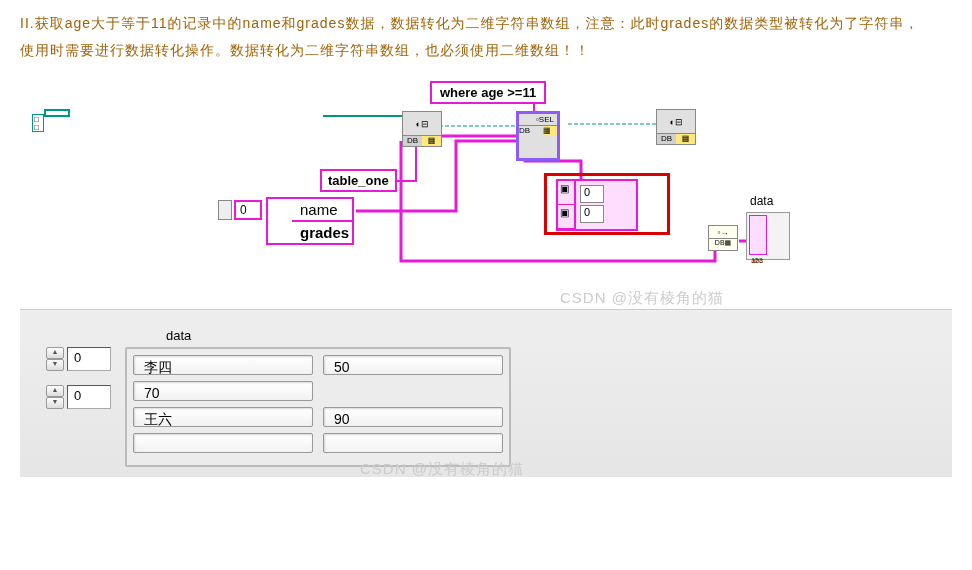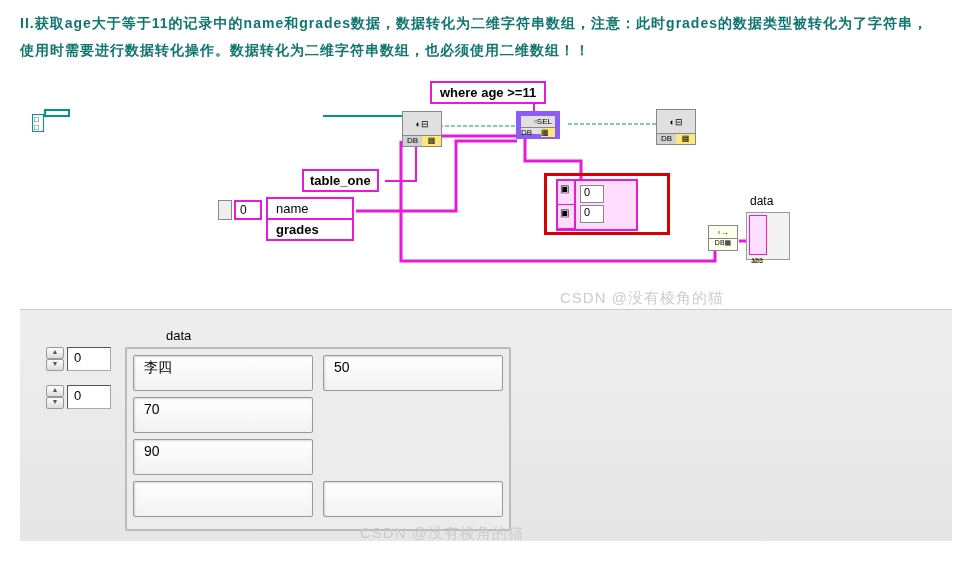--- a/index.html
+++ b/index.html
@@ -1,29 +1,29 @@
 <!DOCTYPE html>
 <html><head>
 <meta charset="utf-8">
 <style>
 * { box-sizing: border-box; margin: 0; padding: 0; }
 body { font-family: "Microsoft YaHei", Arial, sans-serif; font-size: 14px; background: #fff; width: 972px; }
 .page { padding: 10px 20px; }
-.desc { color: #0f766e; line-height: 1.9; margin-bottom: 18px; letter-spacing: 1px; font-weight: bold; }
+.desc { color: #a16207; line-height: 1.9; margin-bottom: 18px; letter-spacing: 1px; }
 .diagram { position: relative; height: 220px; margin-bottom: 8px; }
 .box { position: absolute; border: 2px solid #e61ad8; background: #fff; padding: 2px 6px; font-size: 13px; font-weight: bold; }
 .path-box { position: absolute; border: 2px solid #009688; background: #fff; padding: 2px 18px 2px 4px; font-size: 13px; }
 .path-tag { position: absolute; width: 12px; height: 18px; border: 1px solid #009688; background: #fff; font-size: 8px; line-height: 8px; padding: 1px; left: -14px; top: 3px; }
 .db-node { position: absolute; width: 40px; height: 36px; background: #e0e0e0; border: 1px solid #888; display: flex; flex-direction: column; }
 .db-node .top { flex: 1; display: flex; align-items: center; justify-content: center; font-size: 9px; }
 .db-node .bot { height: 11px; background: #d0d0d0; border-top: 1px solid #888; font-size: 8px; display: flex; }
 .db-node .bot span { flex: 1; text-align: center; }
-.db-sel { position: absolute; width: 44px; height: 28px; background: #e0e0e0; border: 5px solid #8b5cf6; }
+.db-sel { position: absolute; width: 44px; height: 50px; background: #e0e0e0; border: 3px solid #8b5cf6; }
 .cols-box { position: absolute; border: 2px solid #e61ad8; background: #fff; }
-.cols-row { border-bottom: 2px solid #e61ad8; padding: 2px 8px; font-size: 13px; }
+.cols-row { border-bottom: 2px solid #e61ad8; padding: 2px 8px; font-size: 15px; margin-left: 24px; }
 .cols-row:last-child { border-bottom: none; font-weight: bold; }
 .idx-small { position: absolute; width: 28px; height: 20px; border: 2px solid #e61ad8; background: #fff; display: flex; align-items: center; padding-left: 4px; font-size: 12px; }
 .idx-ctrl { position: absolute; width: 14px; height: 20px; border: 1px solid #888; background: #eee; }
 .redbox { position: absolute; border: 3px solid #d80000; }
 .arr2d { position: absolute; width: 82px; height: 52px; border: 2px solid #e61ad8; background: #fdf; }
 .arr2d .side { position: absolute; left: -2px; top: -2px; width: 20px; height: 52px; border: 2px solid #e61ad8; background: #fdf; display: flex; flex-direction: column; }
 .arr2d .side div { border-bottom: 1px solid #e61ad8; flex: 1; font-size: 10px; padding: 2px; }
 .arr2d .idx2 { position: absolute; left: 22px; top: 4px; width: 24px; height: 18px; border: 1px solid #888; background: #fff; font-size: 11px; padding-left: 3px; }
 .arr2d .idx2b { top: 24px; }
 .data-lbl { position: absolute; font-size: 12px; }
@@ -33,21 +33,21 @@
 .panel { background: linear-gradient(#eee, #e6e6e6); border-top: 1px solid #ccc; padding: 18px 26px 10px; position: relative; }
 .panel-title { font-size: 13px; margin-left: 120px; margin-bottom: 4px; }
 .panel-body { display: flex; gap: 14px; }
 .spinners { display: flex; flex-direction: column; gap: 14px; }
 .spin { display: flex; align-items: center; gap: 3px; }
 .spin-btns { width: 18px; display: flex; flex-direction: column; }
 .spin-btn { height: 12px; background: linear-gradient(#fdfdfd,#ddd); border: 1px solid #999; border-radius: 2px; font-size: 7px; line-height: 7px; text-align: center; color: #555; }
 .spin-val { width: 44px; height: 24px; border: 1px inset #aaa; background: #fff; padding: 2px 6px; font-size: 13px; }
 .grid { border: 2px solid #bbb; border-radius: 2px; background: #ececec; padding: 6px; }
 .grid-row { display: flex; gap: 10px; margin-bottom: 6px; }
-.cell { width: 180px; height: 36px; border: 1px solid #999; background: linear-gradient(#fff,#f2f2f2); border-radius: 2px; padding: 3px 10px; font-size: 14px; box-shadow: inset 1px 1px 2px rgba(0,0,0,.15); }
+.cell { width: 180px; height: 20px; border: 1px solid #999; background: linear-gradient(#fff,#f2f2f2); border-radius: 2px; padding: 3px 10px; font-size: 14px; box-shadow: inset 1px 1px 2px rgba(0,0,0,.15); }
 svg.wires { position: absolute; left: 0; top: 0; width: 100%; height: 100%; pointer-events: none; }
 </style>
 </head>
 <body>
 <div class="page">
 <p class="desc">
 <span>II.获取age大于等于11的记录中的name和grades数据，数据转化为二维字符串数组，注意：此时grades的数据类型被转化为了字符串，</span><br>
 <span>使用时需要进行数据转化操作。数据转化为二维字符串数组，也必须使用二维数组！！</span>
 </p>
 
@@ -82,21 +82,21 @@
           <span style="background:#ffe87a;width:14px">▦</span>
         </div>
 </div>
 <div class="db-node" style="left:636px; top:28px">
   <div class="top">◐⊟</div>
         <div class="bot">
           <span>DB</span>
           <span style="background:#ffe87a">▦</span>
         </div>
 </div>
-<div class="box" style="left:282px; top:88px"><span>table_one</span></div>
+<div class="box" style="left:300px; top:88px"><span>table_one</span></div>
 
 <div class="idx-ctrl" style="left:198px; top:119px"></div>
 <div class="idx-small" style="left:214px; top:119px">
         <span>0</span>
       </div>
 <div class="cols-box" style="left:246px; top:116px; width:88px">
   <div class="cols-row"><span>name</span></div>
   <div class="cols-row"><span>grades</span></div>
 </div>
 
@@ -144,20 +144,21 @@
     </div>
     <div class="grid">
       <div class="grid-row">
         <div class="cell"><span>李四</span></div>
         <div class="cell"><span>50</span></div>
       </div>
       <div class="grid-row">
         <div class="cell"><span>70</span></div>
       </div>
       <div class="grid-row">
+        <div class="cell"><span>王六</span></div>
         <div class="cell"><span>90</span></div>
       </div>
       <div class="grid-row">
         <div class="cell"></div>
         <div class="cell"></div>
       </div>
     </div>
   </div>
   <div class="watermark" style="left:340px; bottom:-2px"><span>CSDN @没有棱角的猫</span></div>
 </div>

